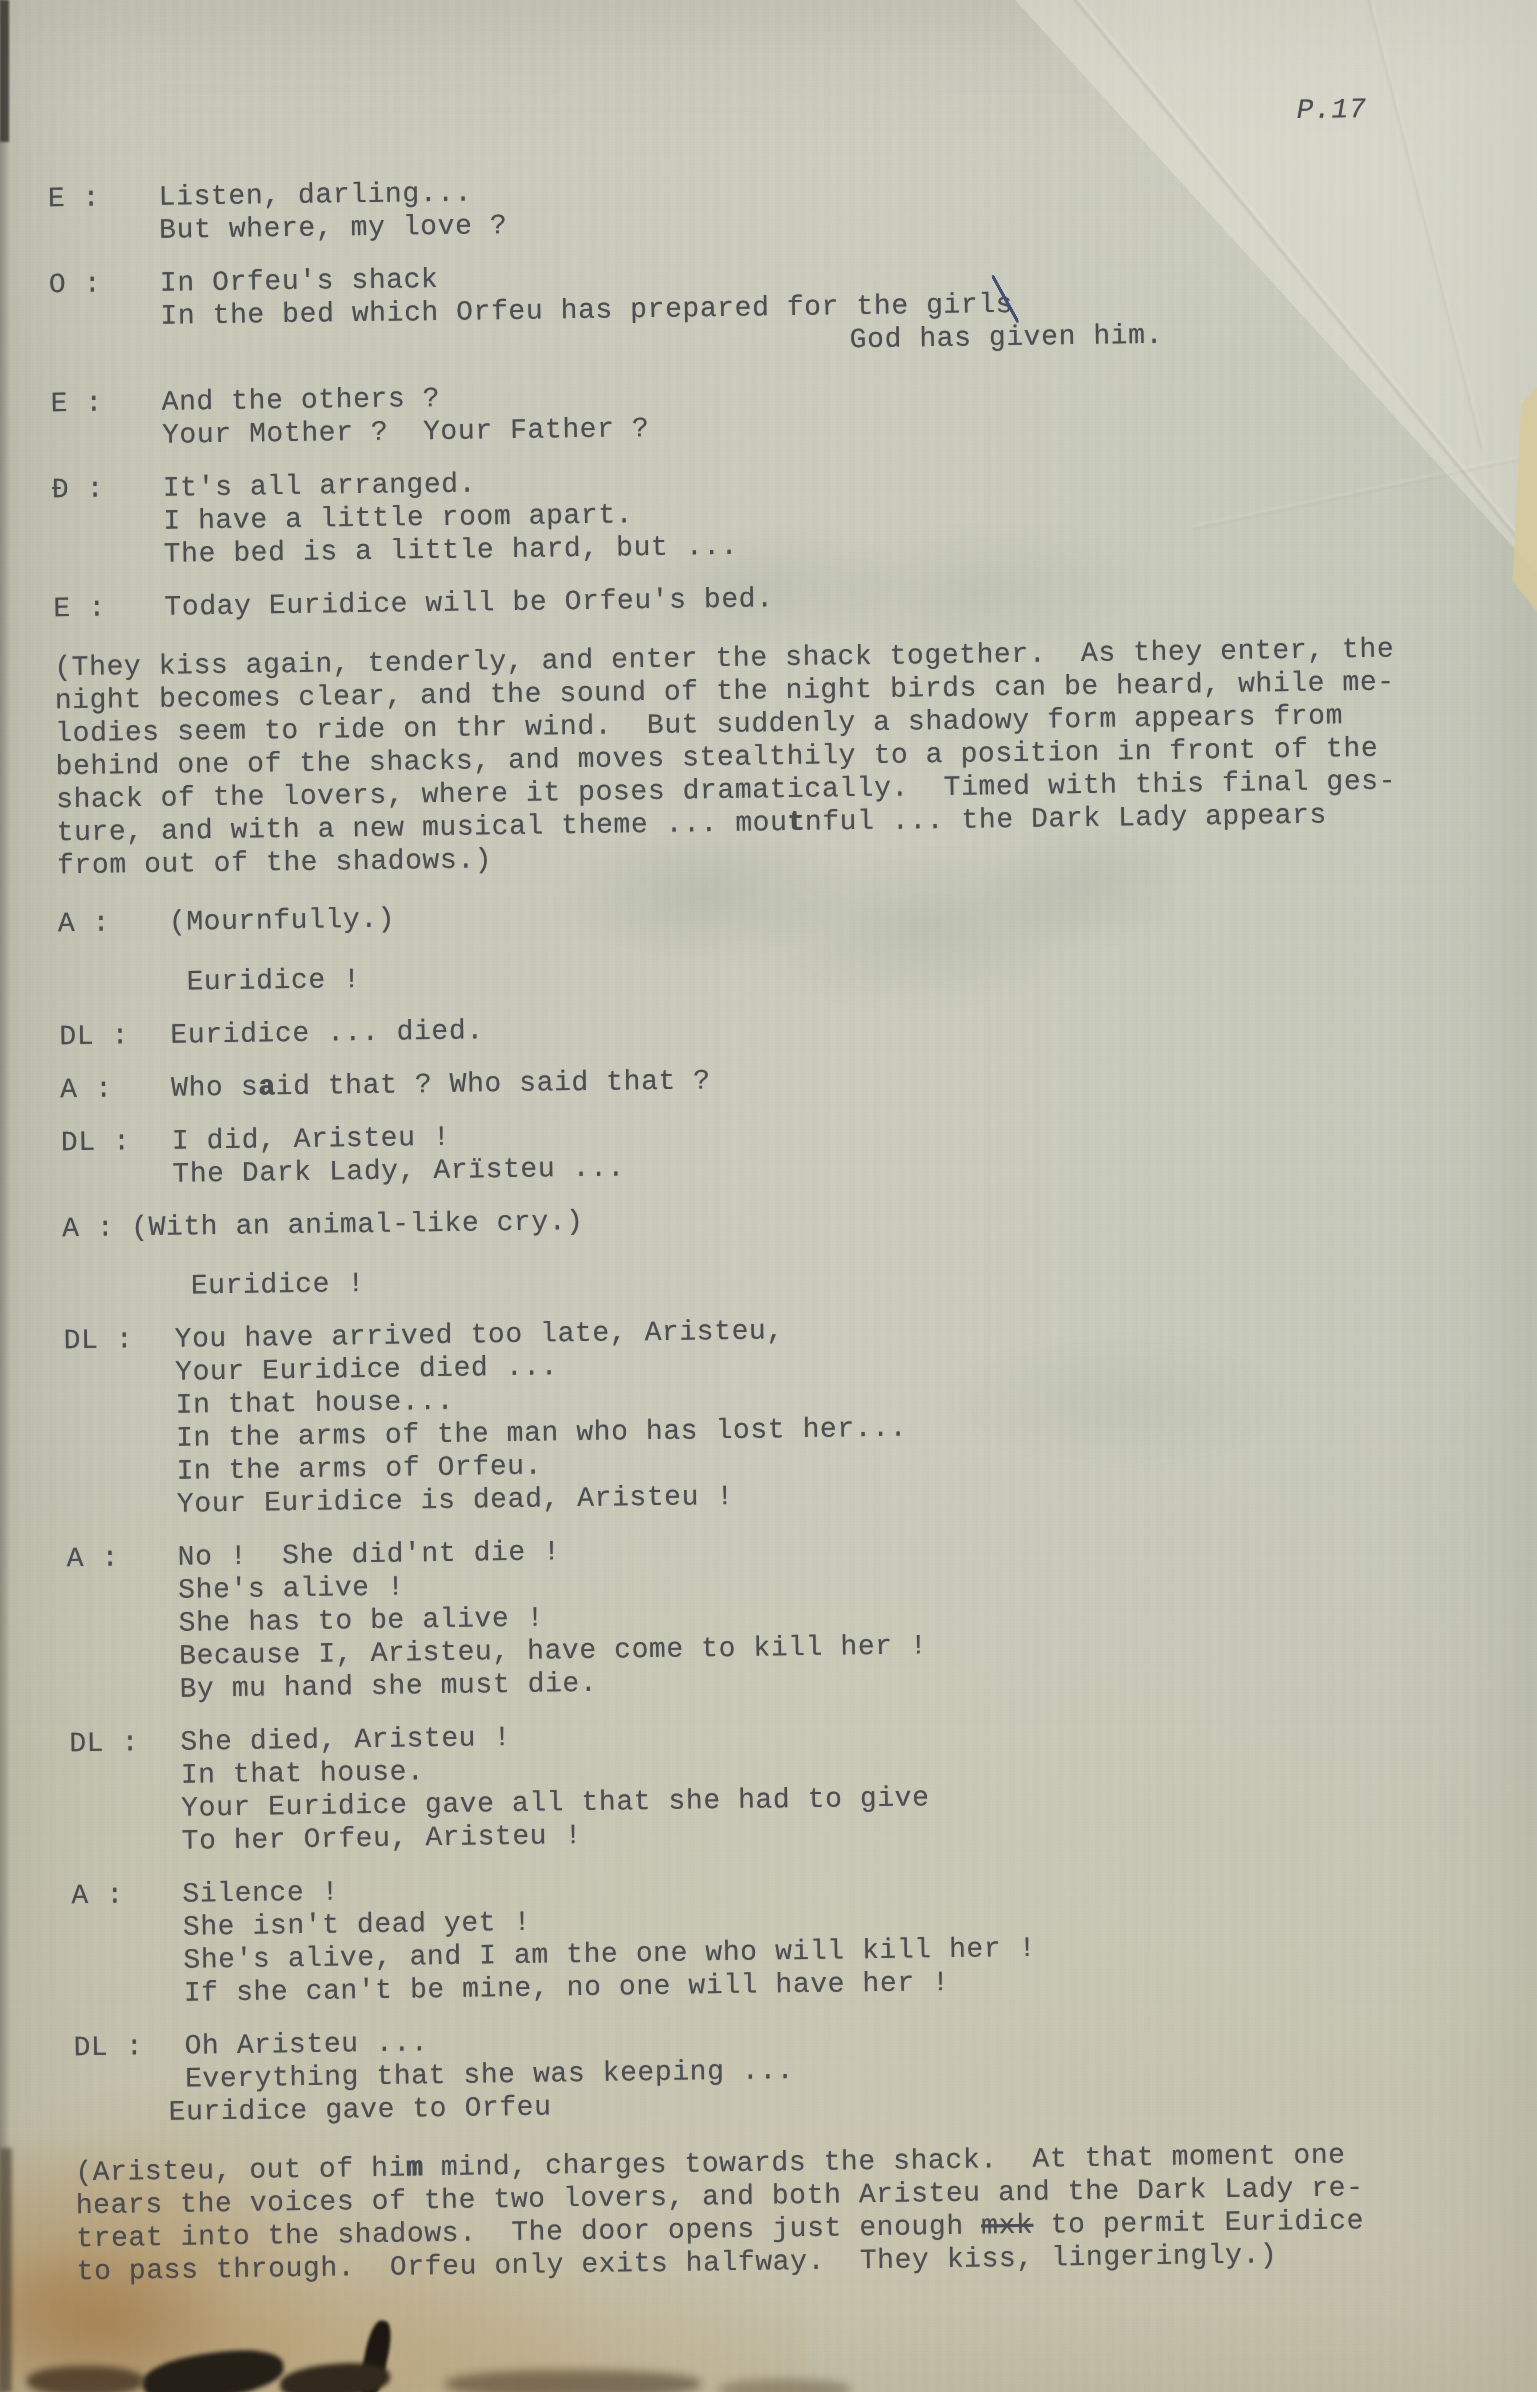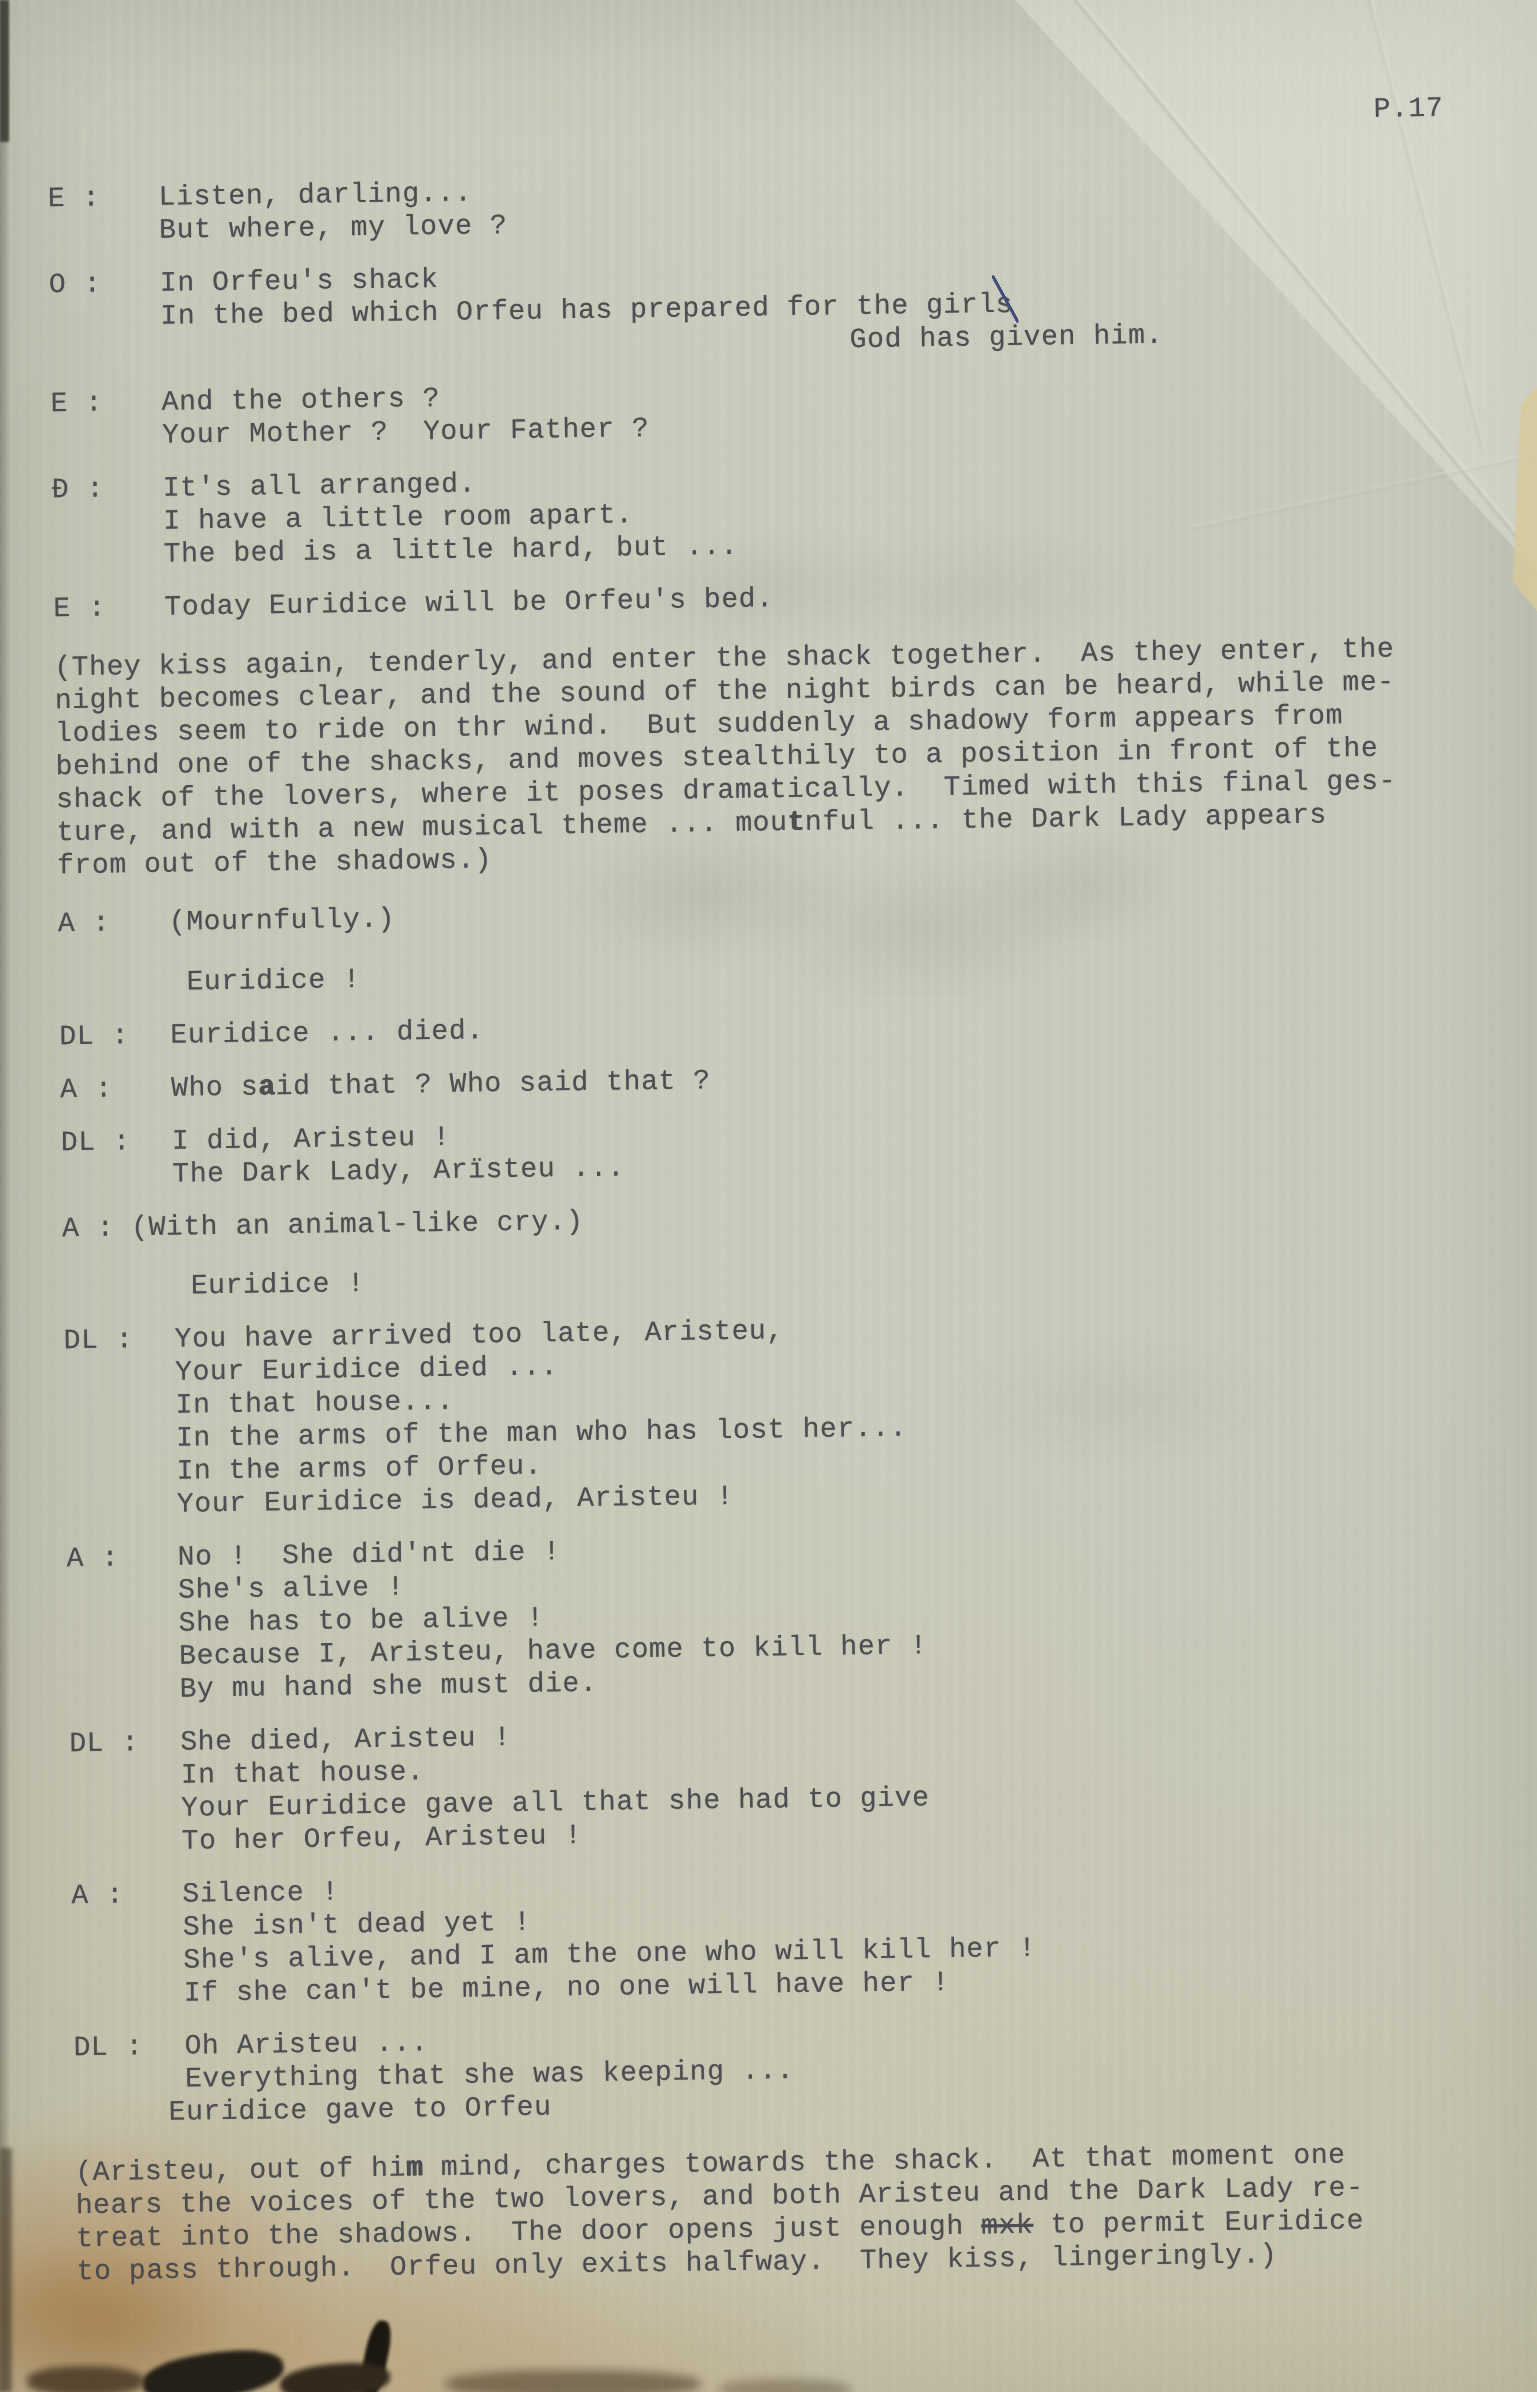--- a/index.html
+++ b/index.html
@@ -98,21 +98,21 @@
   
   .typed{
     position:absolute;left:0;top:0;width:1476px;
     padding:183px 0 0 45px;
     transform:rotate(-0.8deg);transform-origin:0 0;
     color:#43444a;
     font-size:28px;line-height:33px;letter-spacing:0.6px;
     text-shadow:0 0 1.1px rgba(67,68,74,.55);
     opacity:.92;
   }
-  .page-number{position:absolute;left:1372px;top:112px;white-space:pre;}
+  .page-number{position:absolute;left:1295px;top:112px;white-space:pre;font-style:italic;}
   .entries{display:flex;flex-direction:column;gap:20px;}
   .entry{display:grid;grid-template-columns:111px 1fr;align-items:start;}
   .entry.stage{display:block;margin-top:5.7px;margin-bottom:5.7px;}
   .speaker{white-space:pre;}
   .line{white-space:pre;}
   .line.space-before{margin-top:26.5px;}
   .overstrike{font-weight:bold;text-shadow:0.8px 0 0 rgba(40,42,58,.8), 0 0 1.1px rgba(67,68,74,.6);}
   .strike{font-weight:normal;text-decoration:line-through;text-decoration-thickness:2.8px;}
   .pen-slash{position:relative;display:inline-block;}
   .pen-slash::after{

